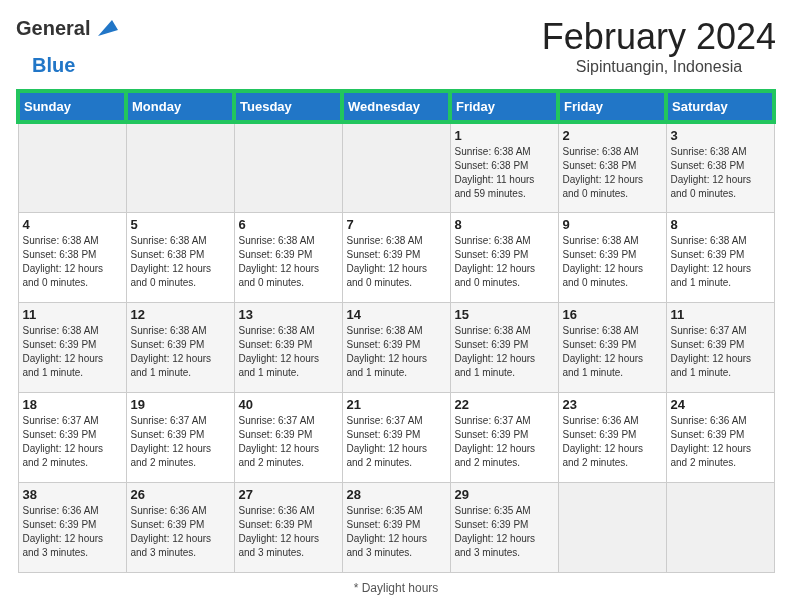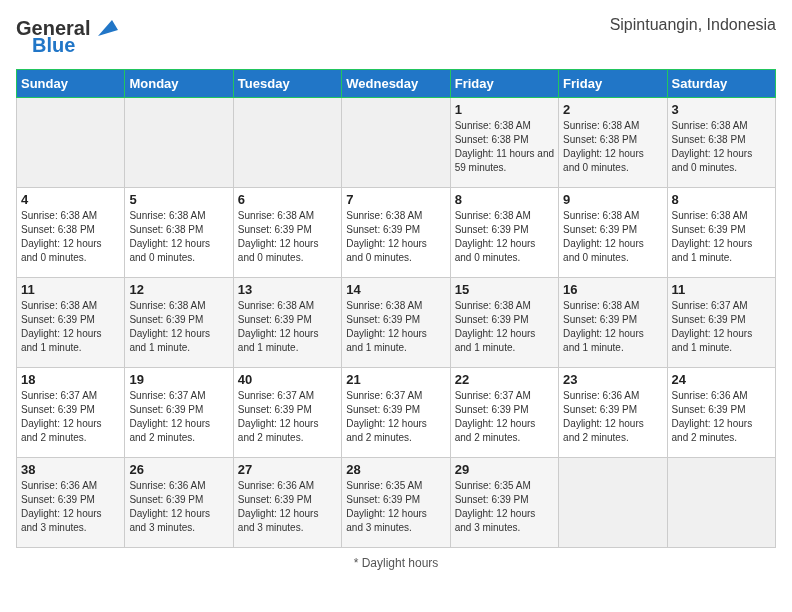--- a/index.html
+++ b/index.html
@@ -13,20 +13,21 @@
     .header-area {
       display: flex;
       justify-content: space-between;
       align-items: flex-start;
       margin-bottom: 12px;
     }
     .logo-area {
       display: flex;
       flex-direction: column;
       align-items: flex-start;
+      gap: 20px;
     }
     .logo-text {
       display: flex;
       align-items: center;
     }
     .logo-general {
       font-size: 20px;
       font-weight: bold;
       color: #333;
     }
@@ -34,34 +35,35 @@
       text-align: right;
     }
     .month-title {
       font-size: 36px;
       font-weight: normal;
       color: #222;
     }
     .location-title {
       font-size: 16px;
       color: #444;
+      text-align: center;
     }
     .calendar {
       width: 100%;
       border-collapse: collapse;
       table-layout: fixed;
     }
     .calendar thead th {
       background-color: #2176c7;
       color: #fff;
       font-size: 13px;
       font-weight: bold;
       padding: 6px 4px;
       text-align: left;
-      border: 1px solid #22c55e;
+      border: 4px solid #22c55e;
     }
     .calendar tbody td {
       vertical-align: top;
       border: 1px solid #ccc;
       padding: 4px;
       font-size: 10px;
       color: #333;
       height: 90px;
       background: #fff;
     }
@@ -102,20 +104,21 @@
       <span class="logo-general">General</span>
       <span style="position:relative;display:inline-block;width:30px;height:24px;margin-left:0px;">
         <svg width="30" height="24" viewBox="0 0 30 24">
           <polygon points="8,20 22,4 28,14" fill="#2176c7"></polygon>
         </svg>
       </span>
     </div>
     <div style="font-size:20px;font-weight:bold;color:#2176c7;margin-top:-6px;margin-left:16px;">Blue</div>
   </div>
   <div class="title-area">
+    <div class="month-title">February 2024</div>
     <div class="location-title">Sipintuangin, Indonesia</div>
   </div>
 </div>
 
 <table class="calendar">
   <thead>
     <tr>
     <th>Sunday</th>
         <th>Monday</th>
         <th>Tuesday</th>

